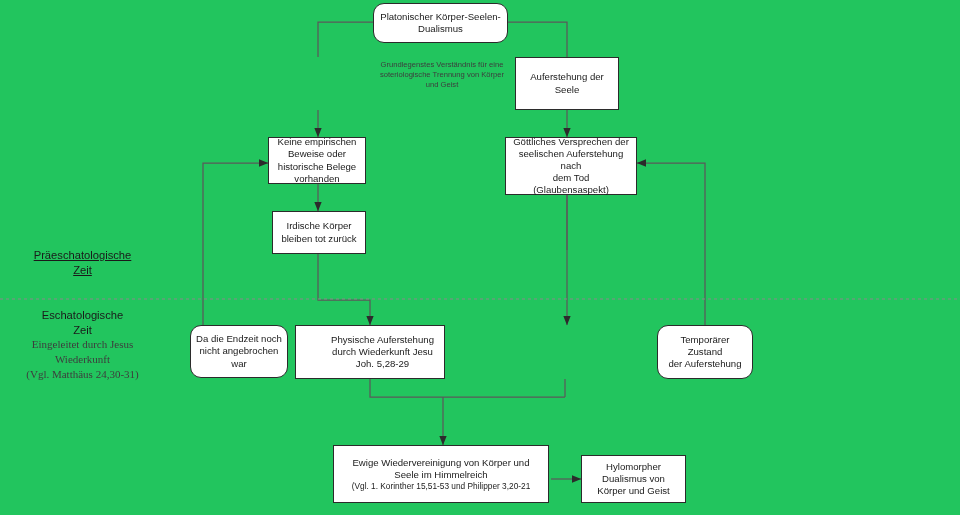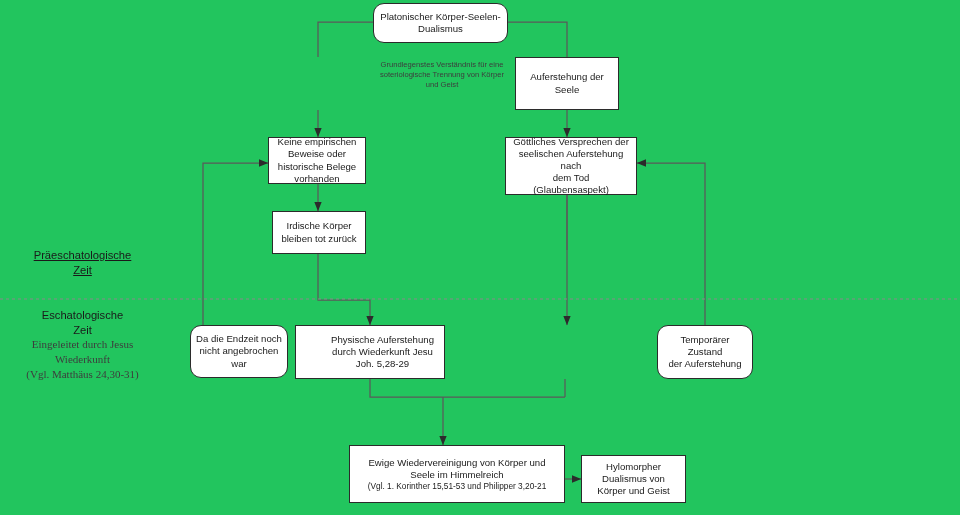--- a/index.html
+++ b/index.html
@@ -182,21 +182,21 @@
   </div>
 
 
   <div class="node rounded" style="left:657px; top:325px; width:96px; height:54px;">
     <span class="lines">
       <span class="l">Temporärer Zustand</span>
       <span class="l">der Auferstehung</span>
     </span>
   </div>
 
-  <div class="node" style="left:349px; top:445px; width:216px; height:58px;">
+  <div class="node" style="left:333px; top:445px; width:216px; height:58px;">
     <span class="lines">
       <span class="l">Ewige Wiedervereinigung von Körper und</span>
       <span class="l">Seele im Himmelreich</span>
       <span class="l sub">(Vgl. 1. Korinther 15,51-53 und Philipper 3,20-21</span>
     </span>
   </div>
 
   <div class="node" style="left:581px; top:455px; width:105px; height:48px;">
     <span class="lines">
       <span class="l">Hylomorpher</span>

